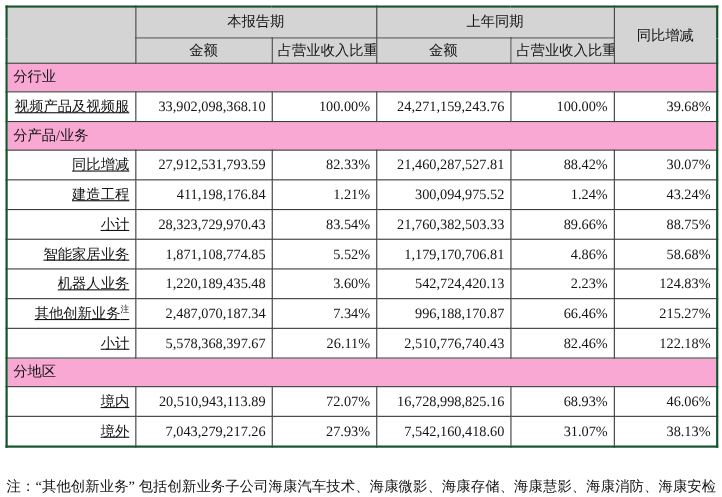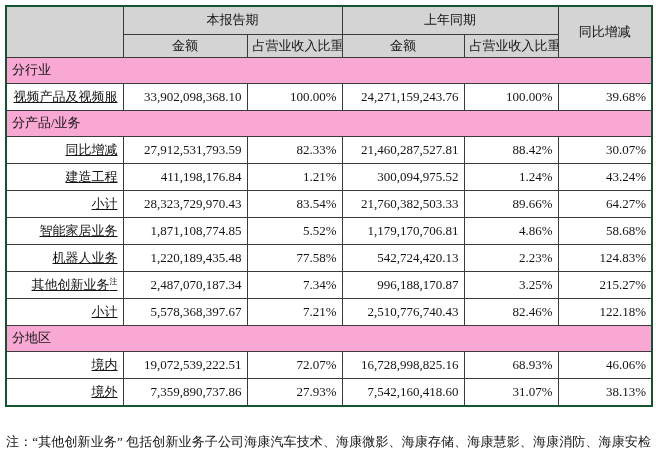--- a/index.html
+++ b/index.html
@@ -94,69 +94,69 @@
       <td class="num">300,094,975.52</td>
       <td class="num">1.24%</td>
       <td class="num">43.24%</td>
     </tr>
     <tr class="data">
       <td class="label">小计</td>
       <td class="num">28,323,729,970.43</td>
       <td class="num">83.54%</td>
       <td class="num">21,760,382,503.33</td>
       <td class="num">89.66%</td>
-      <td class="num">64.27%</td>
+      <td class="num">88.75%</td>
     </tr>
     <tr class="data">
       <td class="label">智能家居业务</td>
       <td class="num">1,871,108,774.85</td>
       <td class="num">5.52%</td>
       <td class="num">1,179,170,706.81</td>
       <td class="num">4.86%</td>
       <td class="num">58.68%</td>
     </tr>
     <tr class="data">
       <td class="label">机器人业务</td>
       <td class="num">1,220,189,435.48</td>
-      <td class="num">77.58%</td>
+      <td class="num">3.60%</td>
       <td class="num">542,724,420.13</td>
       <td class="num">2.23%</td>
       <td class="num">124.83%</td>
     </tr>
     <tr class="data">
       <td class="label"><span>其他创新业务</span><sup class="note-sup">注</sup></td>
       <td class="num">2,487,070,187.34</td>
       <td class="num">7.34%</td>
       <td class="num">996,188,170.87</td>
-      <td class="num">3.25%</td>
+      <td class="num">66.46%</td>
       <td class="num">215.27%</td>
     </tr>
     <tr class="data">
       <td class="label">小计</td>
       <td class="num">5,578,368,397.67</td>
-      <td class="num">7.21%</td>
+      <td class="num">26.11%</td>
       <td class="num">2,510,776,740.43</td>
       <td class="num">82.46%</td>
       <td class="num">122.18%</td>
     </tr>
 
     <tr class="section">
       <td class="section-cell" colspan="6">分地区</td>
     </tr>
     <tr class="data">
       <td class="label">境内</td>
-      <td class="num">19,072,539,222.51</td>
+      <td class="num">20,510,943,113.89</td>
       <td class="num">72.07%</td>
       <td class="num">16,728,998,825.16</td>
       <td class="num">68.93%</td>
       <td class="num">46.06%</td>
     </tr>
     <tr class="data">
       <td class="label">境外</td>
-      <td class="num">7,359,890,737.86</td>
+      <td class="num">7,043,279,217.26</td>
       <td class="num">27.93%</td>
       <td class="num">7,542,160,418.60</td>
       <td class="num">31.07%</td>
       <td class="num">38.13%</td>
     </tr>
   </tbody>
 </table>
 
 <div class="footnote">注：“其他创新业务” 包括创新业务子公司海康汽车技术、海康微影、海康存储、海康慧影、海康消防、海康安检等相应业务的产品。下同。</div>
 

